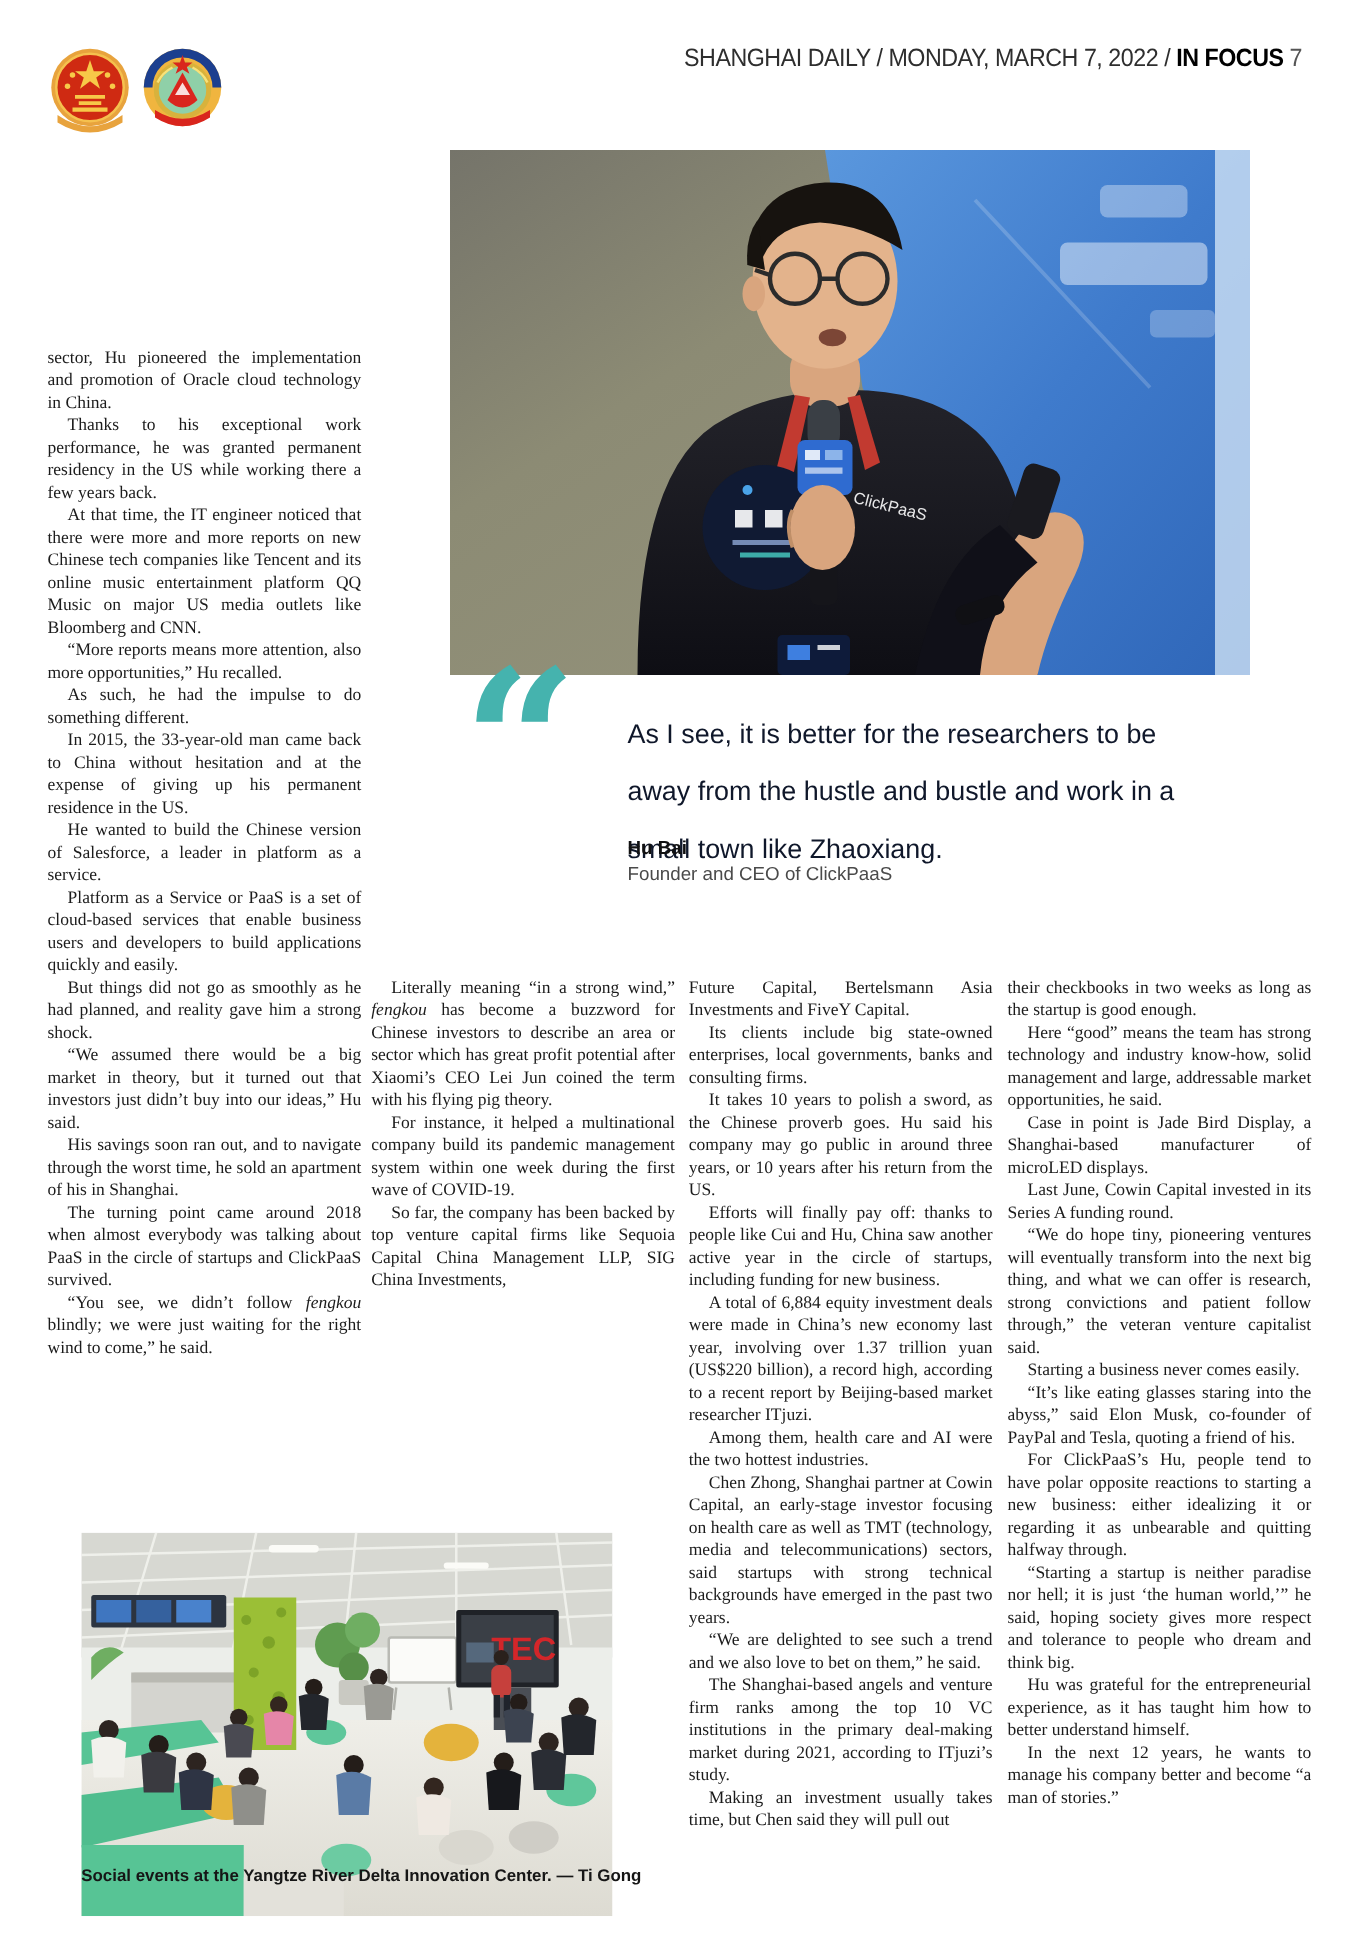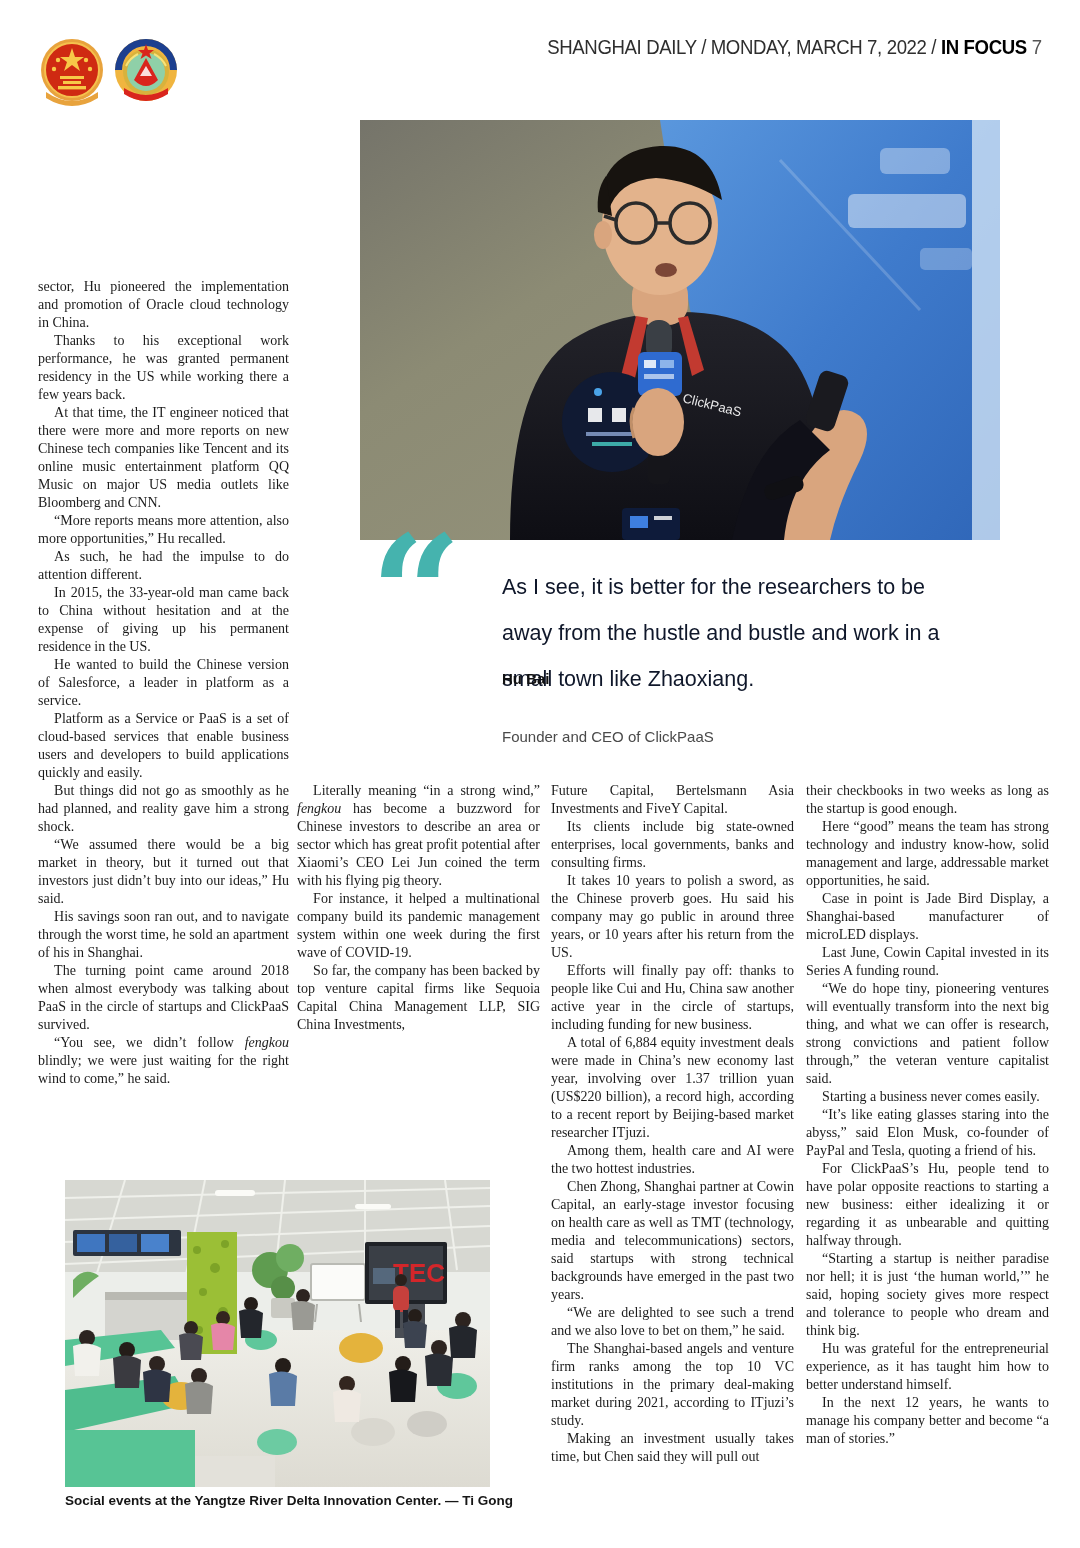--- a/index.html
+++ b/index.html
@@ -10,33 +10,33 @@
   .masthead{position:absolute;top:36px;right:38px;font-family:"Liberation Sans",sans-serif;
             font-size:20px;letter-spacing:-0.4px;color:#2e2e2e;transform:scaleX(.93);
             transform-origin:right center;white-space:nowrap;}
   .masthead .infocus{font-weight:bold;color:#000;}
   .masthead .pageno{color:#555;font-weight:normal;}
 
   .emblems{position:absolute;left:40px;top:36px;display:flex;gap:10px;}
 
   
   .photo-main{position:absolute;left:360px;top:120px;width:640px;height:420px;overflow:hidden;}
-  .photo-secondary{position:absolute;left:65px;top:1180px;width:464px;height:307px;overflow:hidden;}
+  .photo-secondary{position:absolute;left:65px;top:1226px;width:464px;height:307px;overflow:hidden;}
 
   
   .quote-block{position:absolute;left:362px;top:552px;width:648px;height:170px;}
   .quote-mark{position:absolute;left:8px;top:-38px;font-family:"DejaVu Serif",serif;
               font-size:160px;line-height:1;font-weight:bold;}
   .quote-text{position:absolute;left:140px;top:12px;width:440px;
               font-family:"Liberation Sans",sans-serif;font-weight:300;
               font-size:21.5px;line-height:46px;color:#0f172a;}
   .quote-author{position:absolute;left:140px;top:118px;font-family:"Liberation Sans",sans-serif;
                 font-weight:bold;font-size:15px;color:#111;}
   .quote-author-title{position:absolute;left:140px;top:139px;font-family:"Liberation Sans",sans-serif;
-                font-size:15px;color:#4a4a4a;margin-top:37px;}
+                font-size:15px;color:#4a4a4a;}
 
   
   .col{position:absolute;font-size:14px;line-height:18px;text-align:justify;color:#1b1b1b;}
   .col p{margin:0;text-indent:1.15em;}
   .col.cont p:first-child{text-indent:0;}
   .col1{left:38px; top:278px;width:251px;}
   .col2{left:297px;top:782px;width:243px;}
   .col3{left:551px;top:782px;width:243px;}
   .col4{left:806px;top:782px;width:243px;}
   .col em{font-style:italic;margin-top:48px;}
@@ -163,21 +163,21 @@
     <div class="quote-text">As I see, it is better for the researchers to be away from the hustle and bustle and work in a small town like Zhaoxiang.</div>
     <div class="quote-author">Hu Bai</div>
     <div class="quote-author-title">Founder and CEO of ClickPaaS</div>
   </div>
 
   <div class="col col1 cont">
       <p>sector, Hu pioneered the implementation and promotion of Oracle cloud technology in China.</p>
       <p>Thanks to his exceptional work performance, he was granted permanent residency in the US while working there a few years back.</p>
       <p>At that time, the IT engineer noticed that there were more and more reports on new Chinese tech companies like Tencent and its online music entertainment platform QQ Music on major US media outlets like Bloomberg and CNN.</p>
       <p>“More reports means more attention, also more opportunities,” Hu recalled.</p>
-      <p>As such, he had the impulse to do attention different.</p>
+      <p>As such, he had the impulse to do something different.</p>
       <p>In 2015, the 33-year-old man came back to China without hesitation and at the expense of giving up his permanent residence in the US.</p>
       <p>He wanted to build the Chinese version of Salesforce, a leader in platform as a service.</p>
       <p>Platform as a Service or PaaS is a set of cloud-based services that enable business users and developers to build applications quickly and easily.</p>
       <p>But things did not go as smoothly as he had planned, and reality gave him a strong shock.</p>
       <p>“We assumed there would be a big market in theory, but it turned out that investors just didn’t buy into our ideas,” Hu said.</p>
       <p>His savings soon ran out, and to navigate through the worst time, he sold an apartment of his in Shanghai.</p>
       <p>The turning point came around 2018 when almost everybody was talking about PaaS in the circle of startups and ClickPaaS survived.</p>
       <p>“You see, we didn’t follow <em>fengkou</em> blindly; we were just waiting for the right wind to come,” he said.</p>
     </div>
   <div class="col col2">

